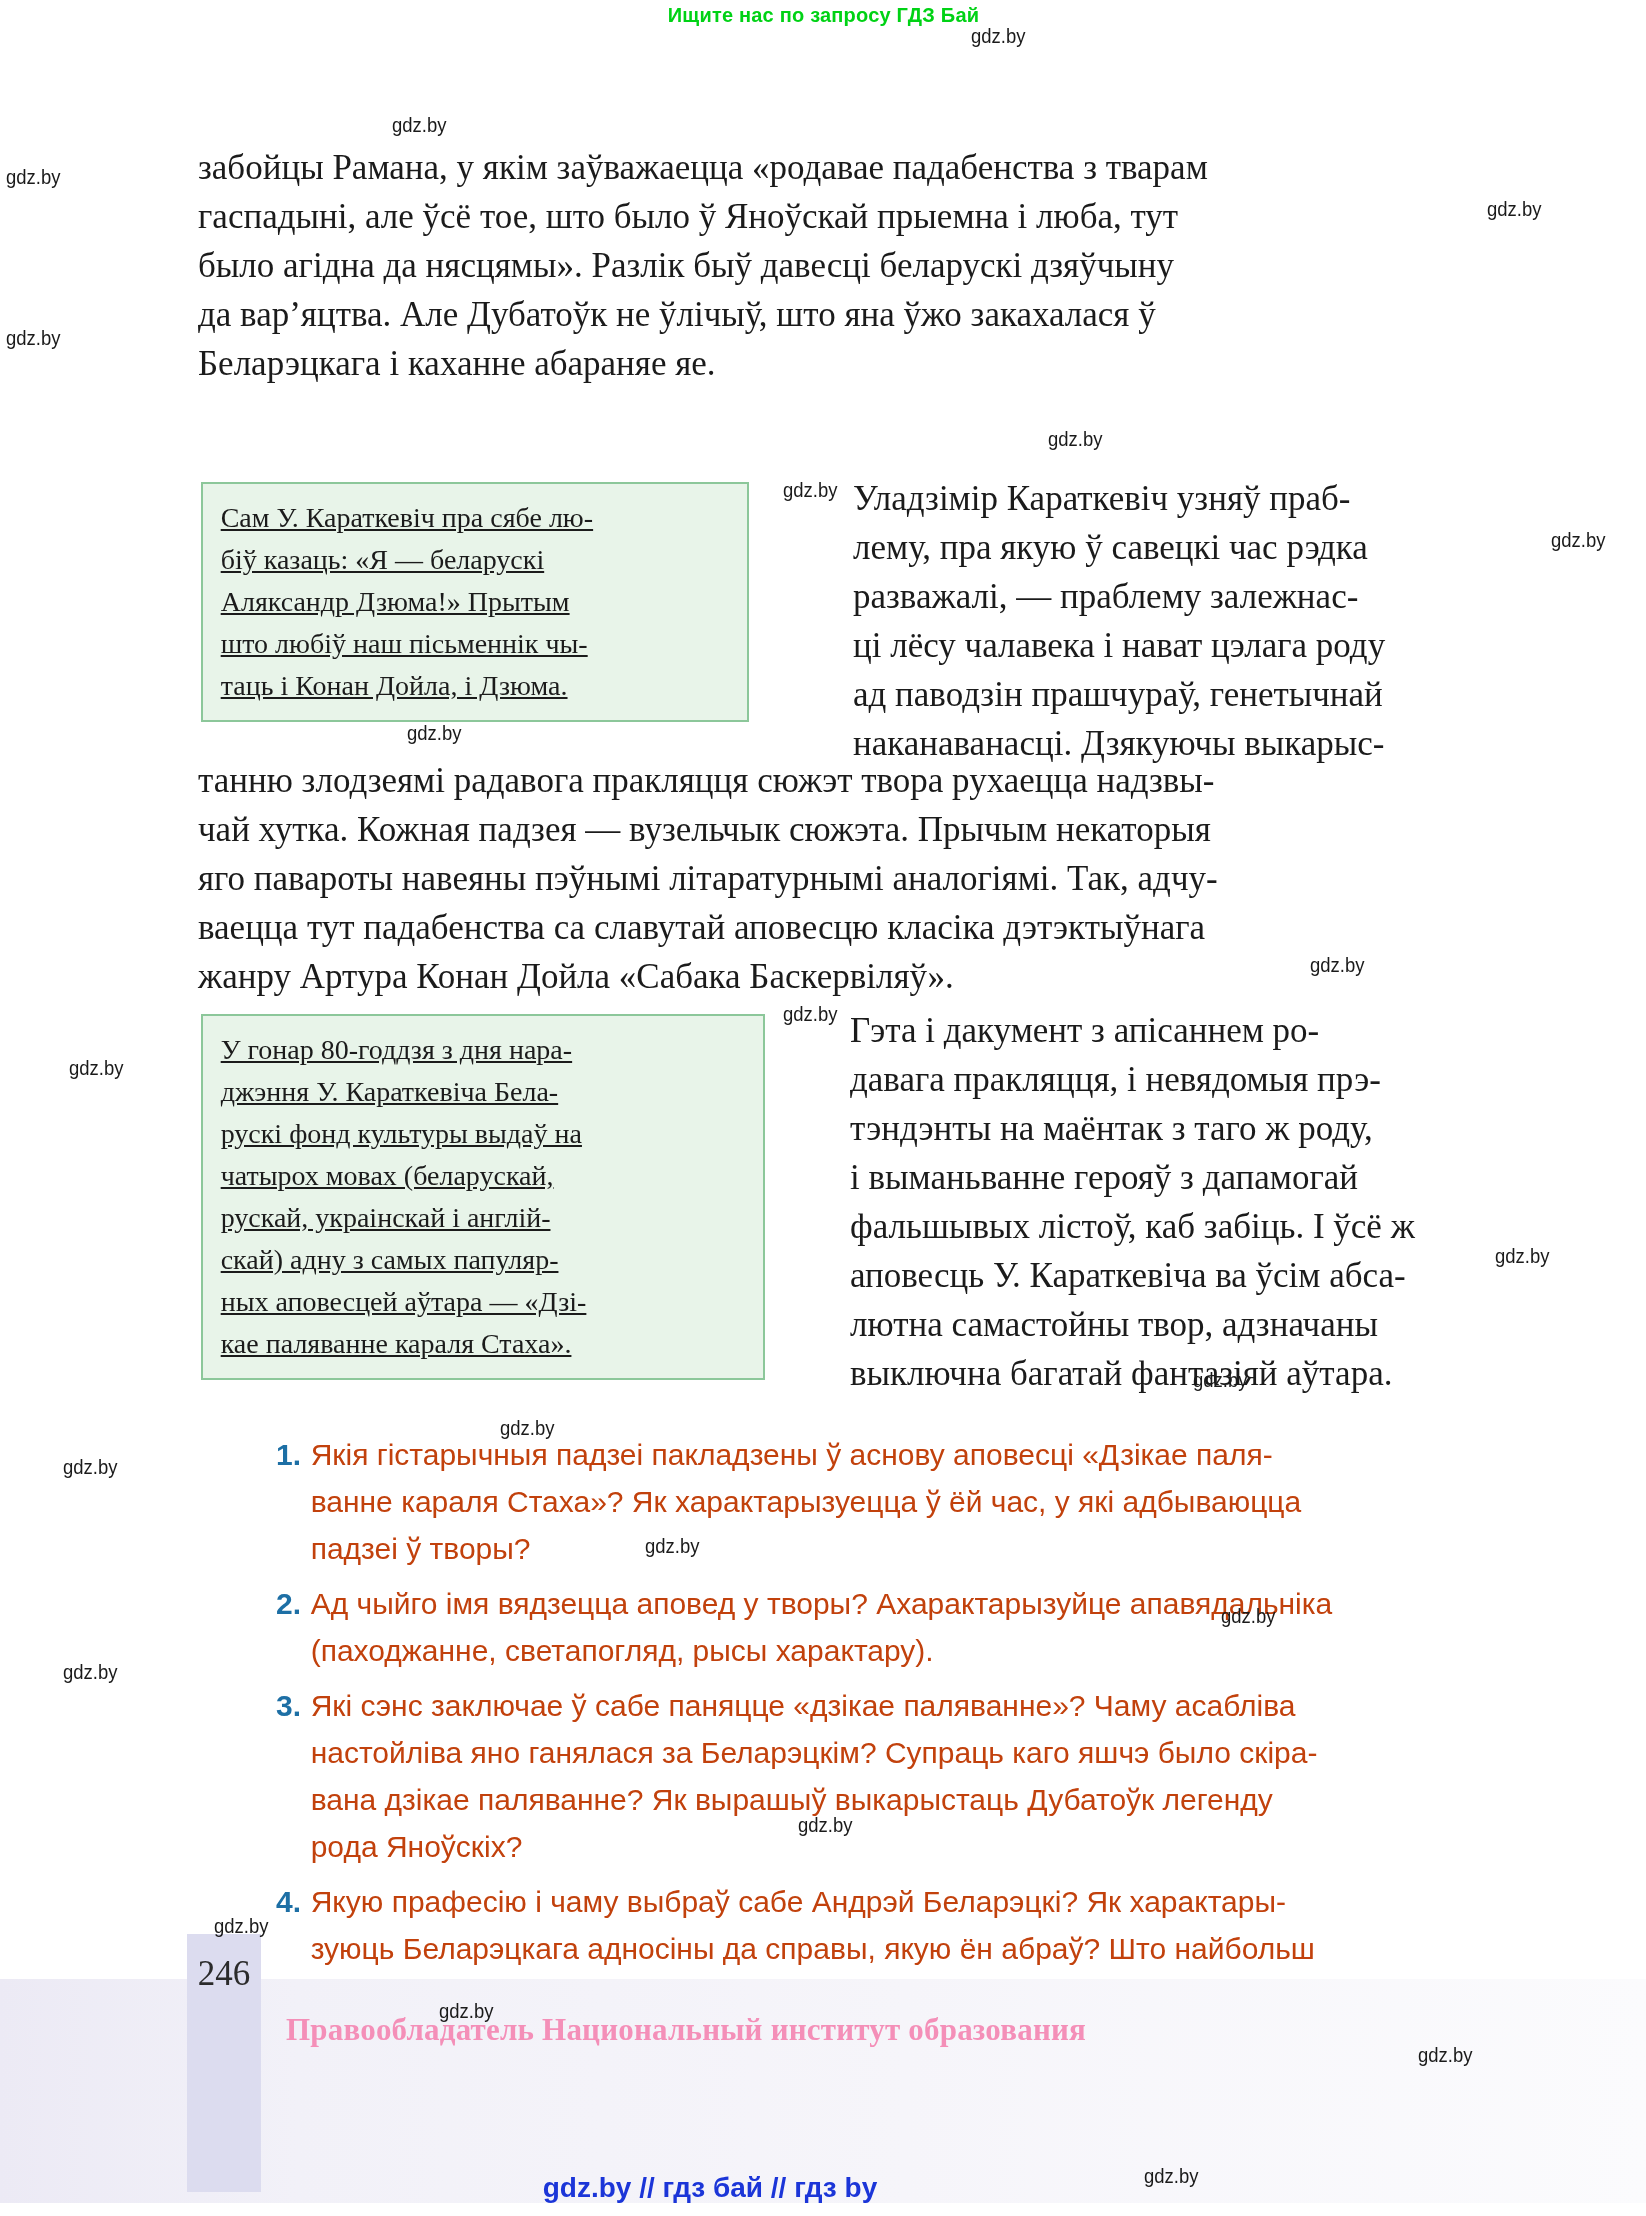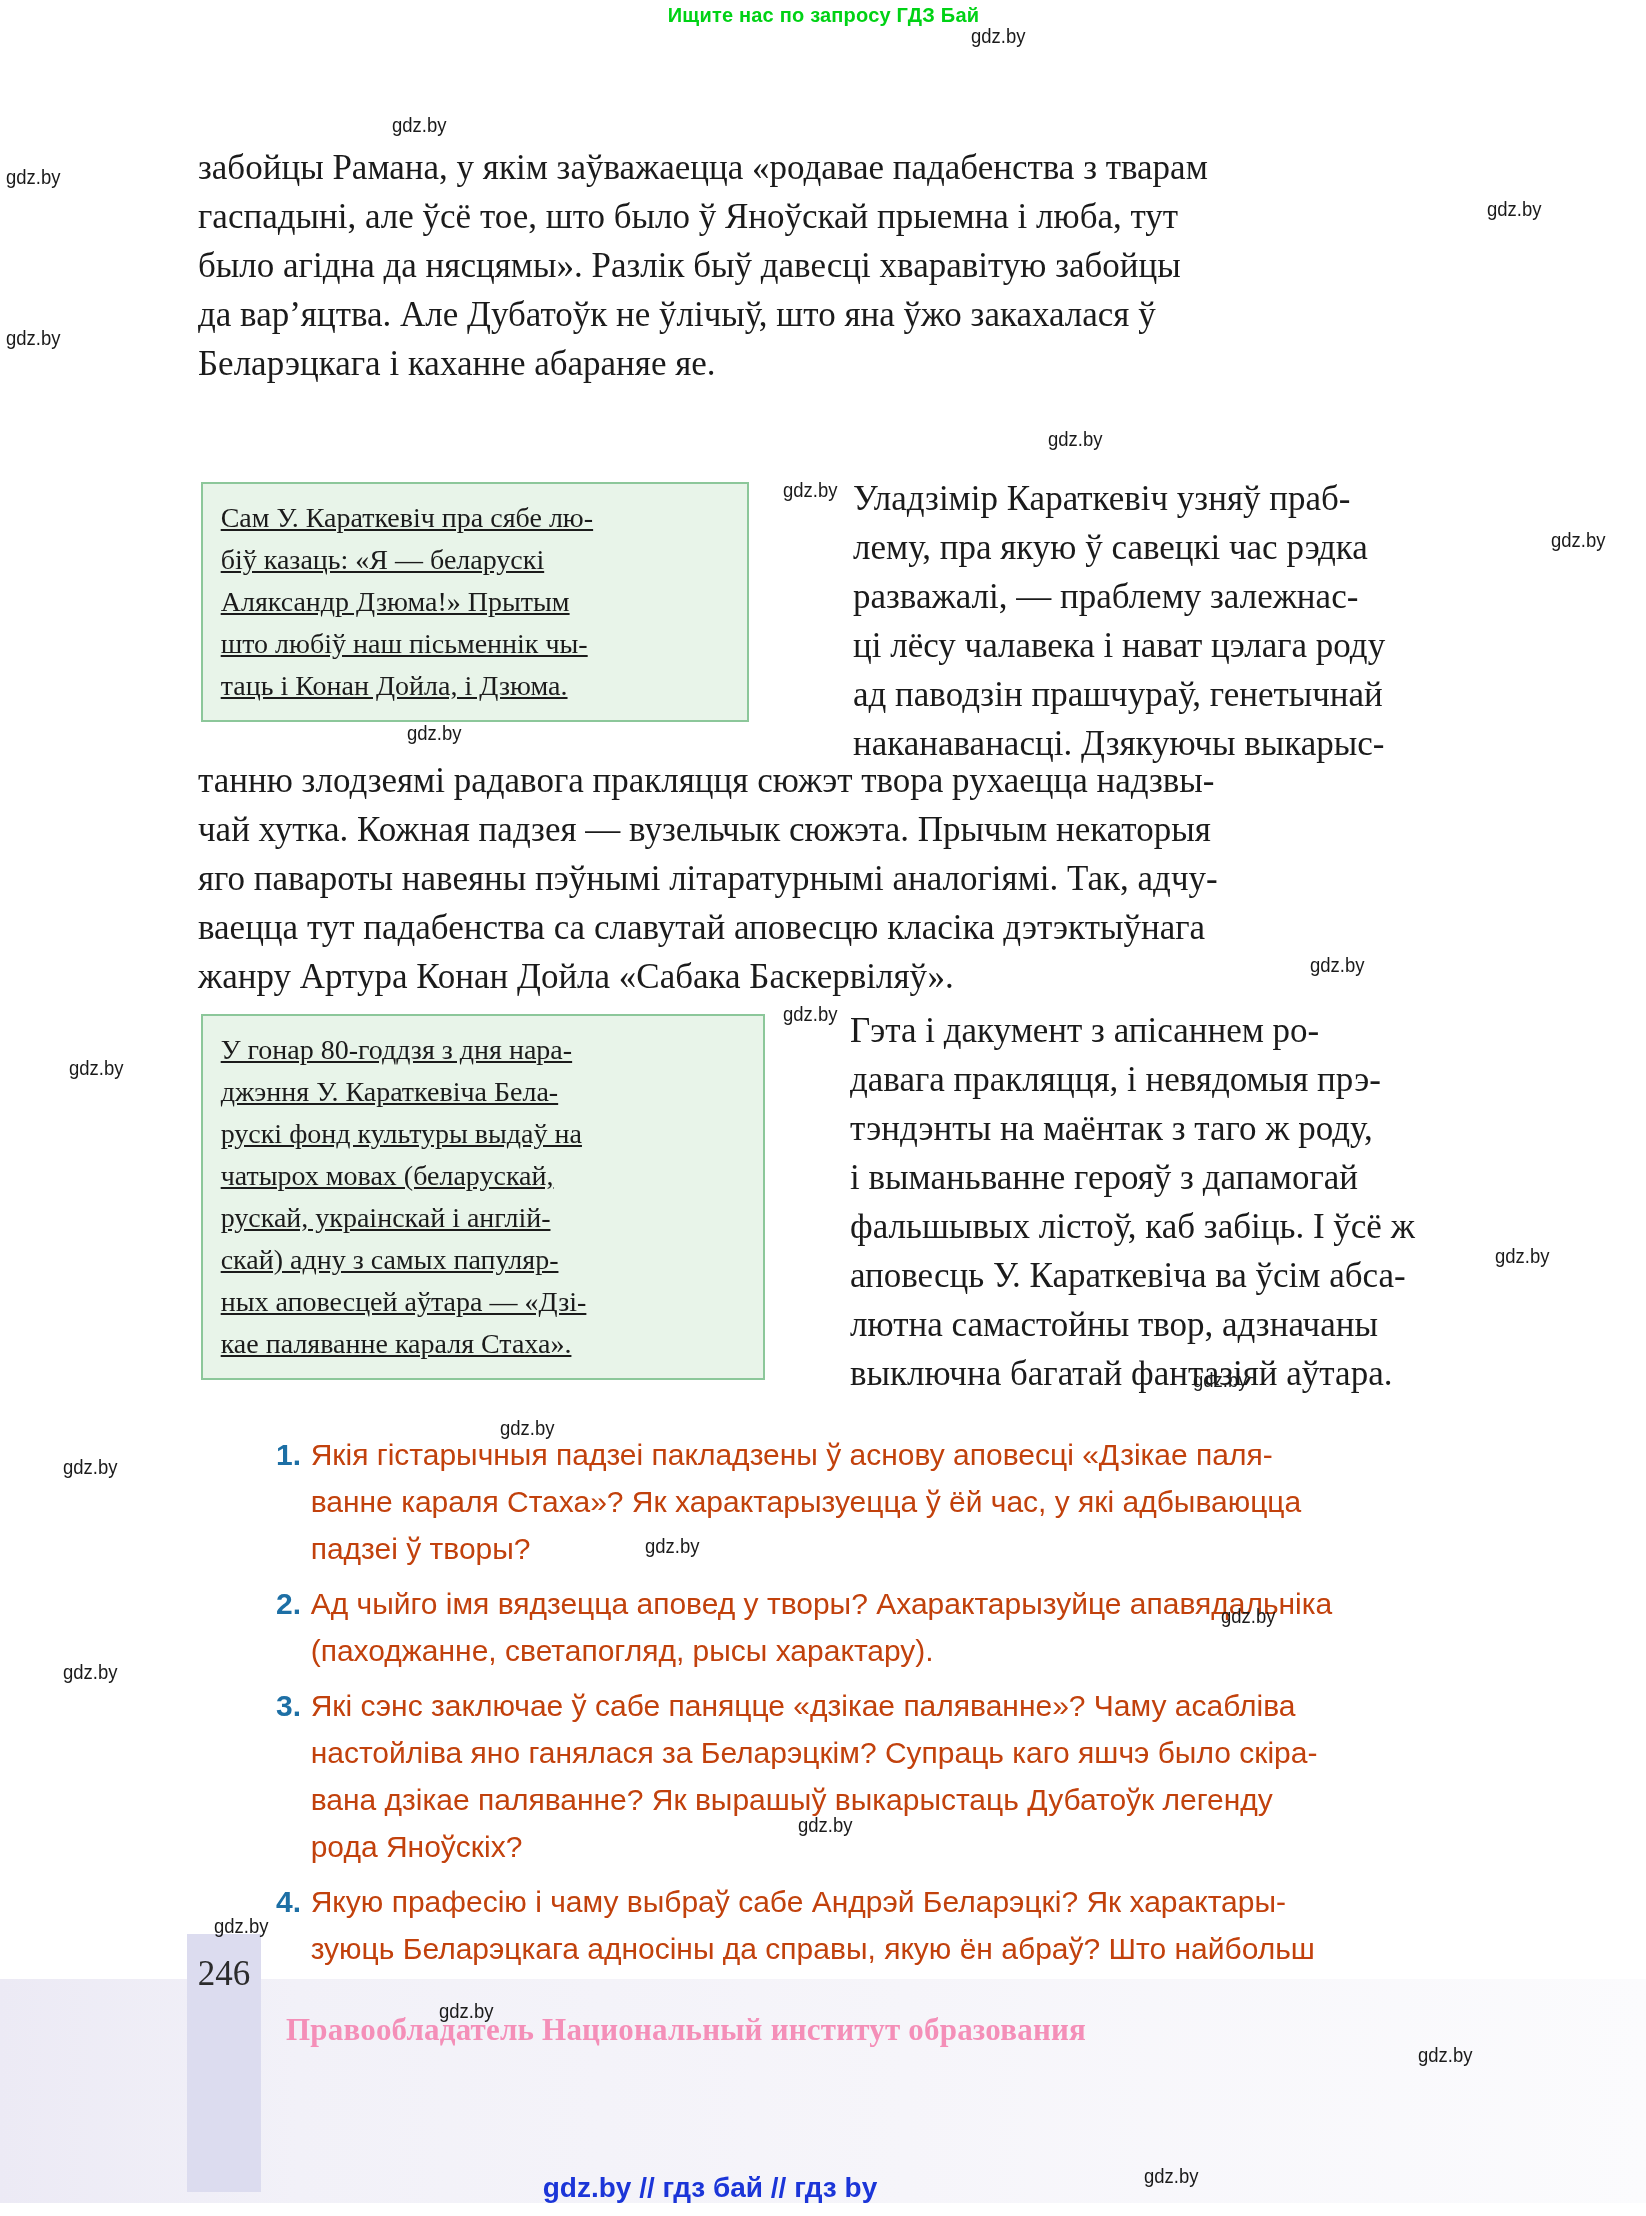--- a/index.html
+++ b/index.html
@@ -188,21 +188,21 @@
 <body>
 
 <div class="promo-banner">Ищите нас по запросу ГДЗ Бай</div>
 
 <div class="page">
 
   <div class="body-col" style="top:143px;">
     <p>
       <span class="para-line just">забойцы Рамана, у якім заўважаецца «родавае падабенства з тварам</span>
       <span class="para-line just">гаспадыні, але ўсё тое, што было ў Яноўскай прыемна і люба, тут</span>
-      <span class="para-line just">было агідна да нясцямы». Разлік быў давесці хваравітую забойцы</span>
+      <span class="para-line just">было агідна да нясцямы». Разлік быў давесці беларускі дзяўчыну</span>
       <span class="para-line just">да вар’яцтва. Але Дубатоўк не ўлічыў, што яна ўжо закахалася ў</span>
       <span class="para-line">Беларэцкага і каханне абараняе яе.</span>
     </p>
   </div>
 
   <div class="note-box" style="left:201px; top:482px; width:548px;">
     <span class="note-line">Сам У. Караткевіч пра сябе лю-</span>
     <span class="note-line">біў казаць: «Я — беларускі</span>
     <span class="note-line">Аляксандр Дзюма!» Прытым</span>
     <span class="note-line">што любіў наш пісьменнік чы-</span>

